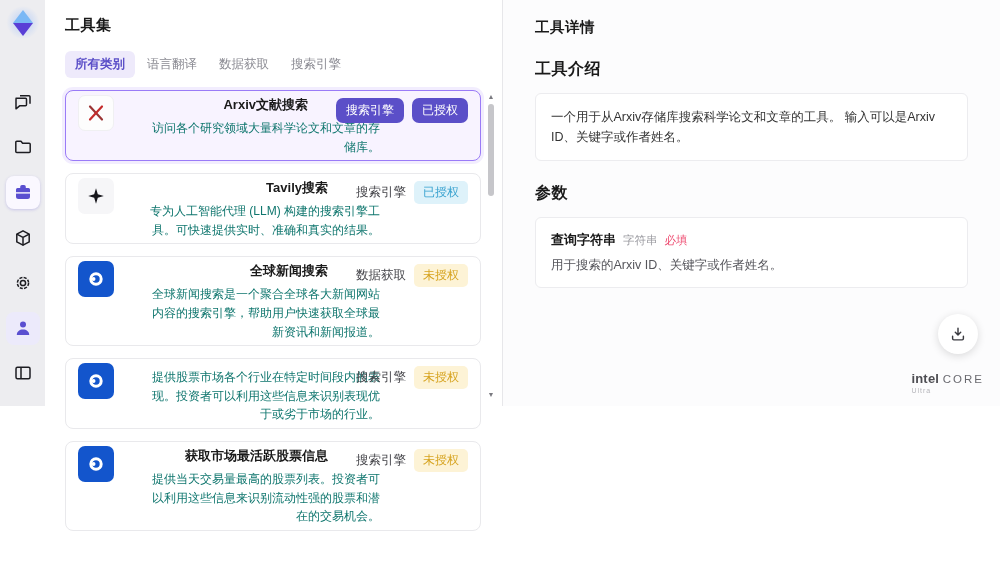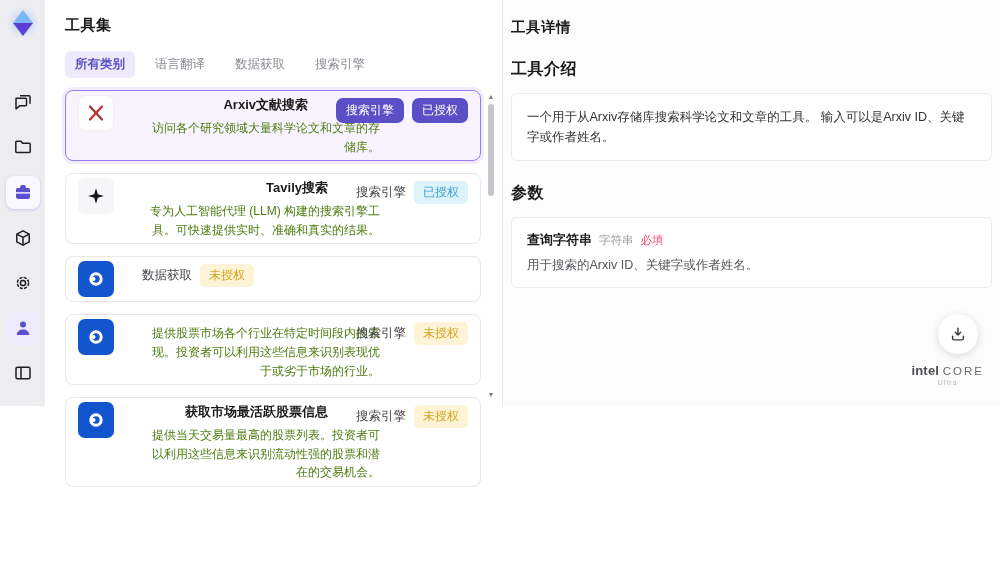--- a/index.html
+++ b/index.html
@@ -15,61 +15,61 @@
   .logo .glow { position:absolute; inset:-2px; background:radial-gradient(circle,rgba(120,170,255,.45),rgba(120,170,255,0) 70%); }
   .rail-btn { width:34px; height:34px; display:flex; align-items:center; justify-content:center; border-radius:8px; margin:6px 0; cursor:pointer; }
   .rail-btn.active { background:#faf8ff; box-shadow:0 1px 3px rgba(90,79,208,.25); }
   .rail-btn svg { display:block; }
   .rail-spacer { flex:1; }
   .rail-btn.user { background:#eceafb; }
 
   
   .list-panel { width:457px; flex-shrink:0; padding:16px 0 0 20px; position:relative; background:#fff; }
   .panel-title { font-size:15px; font-weight:bold; letter-spacing:.5px; }
-  .tabs { display:flex; align-items:center; gap:10px; margin-top:16px; }
+  .tabs { display:flex; align-items:center; gap:2px; margin-top:16px; }
   .tab { font-size:12.5px; color:#8a8a92; padding:5px 10px; border-radius:6px; cursor:pointer; white-space:nowrap; }
   .tab.active { color:#5b4fc8; background:#eeeafb; font-weight:bold; }
   .cards { margin-top:12px; width:416px; }
   .card { display:flex; gap:28px; border:1px solid #e9e9ec; border-radius:8px; padding:4px 12px; margin-bottom:12px; background:#fff; cursor:pointer;text-align:right; }
   .card.selected { border:1.5px solid #9a7bf7; background:#f8f3ff; box-shadow:0 0 0 3px rgba(146,108,245,.12); }
   .tool-ico { width:36px; height:36px; border-radius:7px; flex-shrink:0; display:flex; align-items:center; justify-content:center; }
   .tool-ico.white { background:#fdfdfd; border:1px solid #f0f0f2; }
   .tool-ico.light { background:#f6f6f8; }
   .tool-ico.blue { background:#1355cc; }
   .card-main { flex:1; min-width:0; }
   .card-title { font-size:13px; font-weight:bold; margin-top:1px; }
-  .card-desc { font-size:12px; color:#4d7c0f; line-height:1.55; margin-top:5px; width:238px; }
+  .card-desc { font-size:12px; color:#0f766e; line-height:1.55; margin-top:5px; width:238px; }
   .card-side { display:flex; gap:8px; align-items:flex-start; margin-top:3px; white-space:nowrap; }
   .cat-plain { font-size:12.5px; color:#45454a; padding:3px 0; }
   .pill { font-size:12px; padding:3px 9px; border-radius:5px; }
   .pill.solid { background:#5b4fc8; color:#fff; border-radius:7px; padding:4px 10px; }
   .pill.blue { background:#def2fa; color:#39a2cf; }
   .pill.yellow { background:#fdf3d6; color:#d6a31f; }
 
   
   .sb { position:absolute; right:6px; top:92px; bottom:6px; width:10px; }
   .sb .arrow { width:10px; height:10px; color:#7a7a80; font-size:7px; line-height:10px; text-align:center; }
   .sb .thumb { position:absolute; top:12px; left:2px; width:6px; height:92px; background:#c6c6ca; border-radius:3px; }
   .sb .arrow.down { position:absolute; bottom:0; }
 
   
-  .detail-panel { flex:1; border-left:1px solid #e7e7ea; background:#fcfcfd; padding:18px 8px; position:relative; }
+  .detail-panel { flex:1; border-left:1px solid #e7e7ea; background:#fcfcfd; padding:18px 32px; position:relative; }
   .detail-title { font-size:14.5px; font-weight:bold; letter-spacing:.5px; }
   .section-h { font-size:16px; font-weight:bold; margin-top:22px; letter-spacing:.5px; }
   .box { background:#fff; border:1px solid #ececef; border-radius:6px; padding:13px 15px; margin-top:13px; }
   .intro-text { font-size:12.5px; color:#333; line-height:1.6; }
   .param-row { display:flex; align-items:baseline; gap:7px; }
   .param-name { font-size:13px; font-weight:bold;text-align:right; }
   .param-type { font-size:11.5px; color:#9a9aa0; }
   .param-req { font-size:11.5px; color:#ee4d72; }
   .param-desc { font-size:12.5px; color:#55555b; margin-top:8px; }
 
   
   .dl-btn { position:absolute; right:22px; bottom:52px; width:40px; height:40px; border-radius:50%; background:#fff; box-shadow:0 2px 8px rgba(0,0,0,.14); display:flex; align-items:center; justify-content:center; cursor:pointer; }
-  .brand { position:absolute; right:16px; bottom:20px; text-align:center; color:#4d4d52; }
+  .brand { position:absolute; right:16px; bottom:12px; text-align:left; color:#4d4d52; }
   .brand .line1 { font-size:13px; }
   .brand .b-intel { font-weight:bold; letter-spacing:.2px; }
   .brand .b-core { font-weight:normal; letter-spacing:2px; font-size:11.5px; color:#6a6a70; }
   .brand .line2 { font-size:7px; color:#b5b5ba; letter-spacing:1px; margin-top:1px; }
 </style>
 </head>
 <body>
 
 <div class="app">
 
@@ -176,20 +176,24 @@
         </div>
       </div>
 
       <div class="card">
         <div class="tool-ico blue">
           <svg width="22" height="22" viewBox="0 0 22 22" fill="none">
             <circle cx="11" cy="11" r="5.2" stroke="#fff" stroke-width="3"></circle>
             <circle cx="8.6" cy="11" r="1.9" fill="#fff"></circle>
           </svg>
         </div>
+        <div class="card-main">
+          <div class="card-title">全球新闻搜索</div>
+          <div class="card-desc">全球新闻搜索是一个聚合全球各大新闻网站内容的搜索引擎，帮助用户快速获取全球最新资讯和新闻报道。</div>
+        </div>
         <div class="card-side">
           <span class="cat-plain">数据获取</span>
           <span class="pill yellow">未授权</span>
         </div>
       </div>
 
       <div class="card">
         <div class="tool-ico blue">
           <svg width="22" height="22" viewBox="0 0 22 22" fill="none">
             <circle cx="11" cy="11" r="5.2" stroke="#fff" stroke-width="3"></circle>

